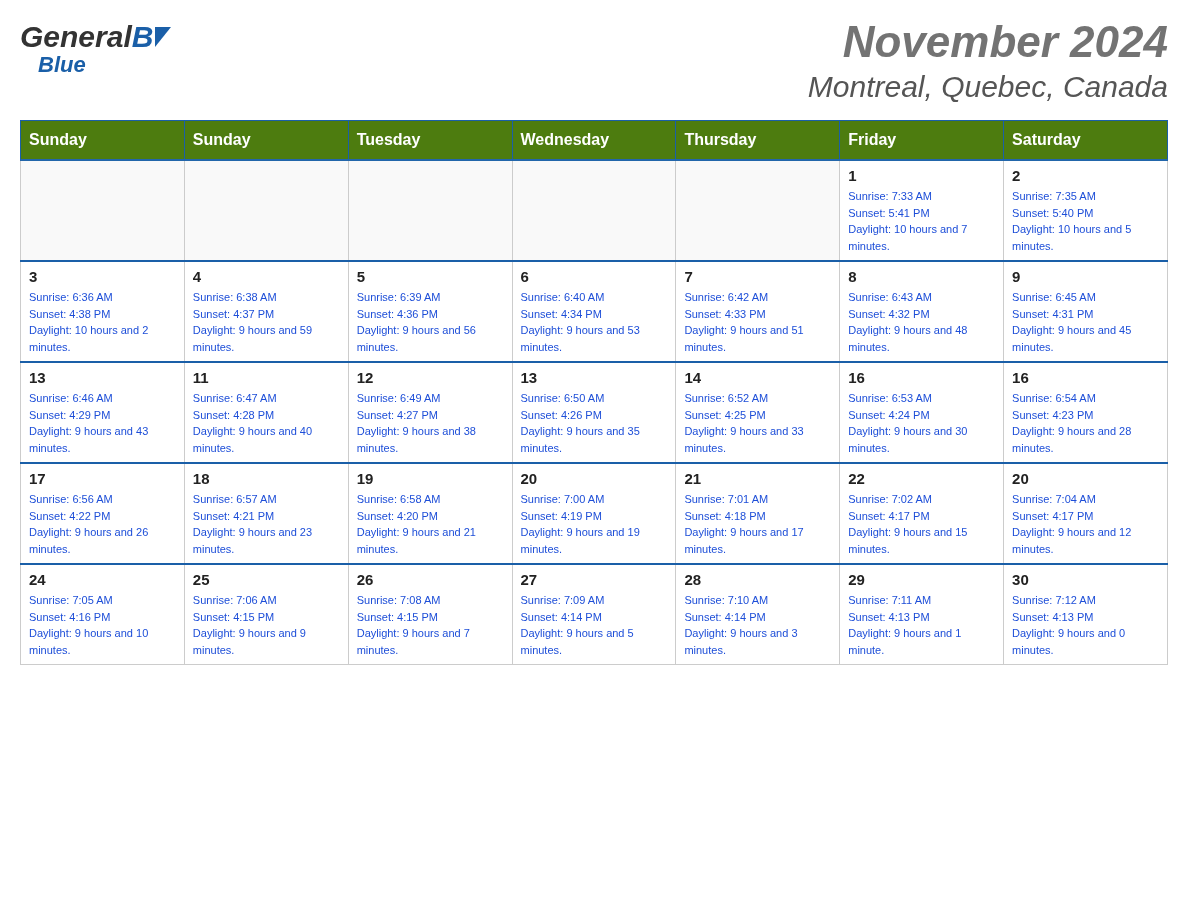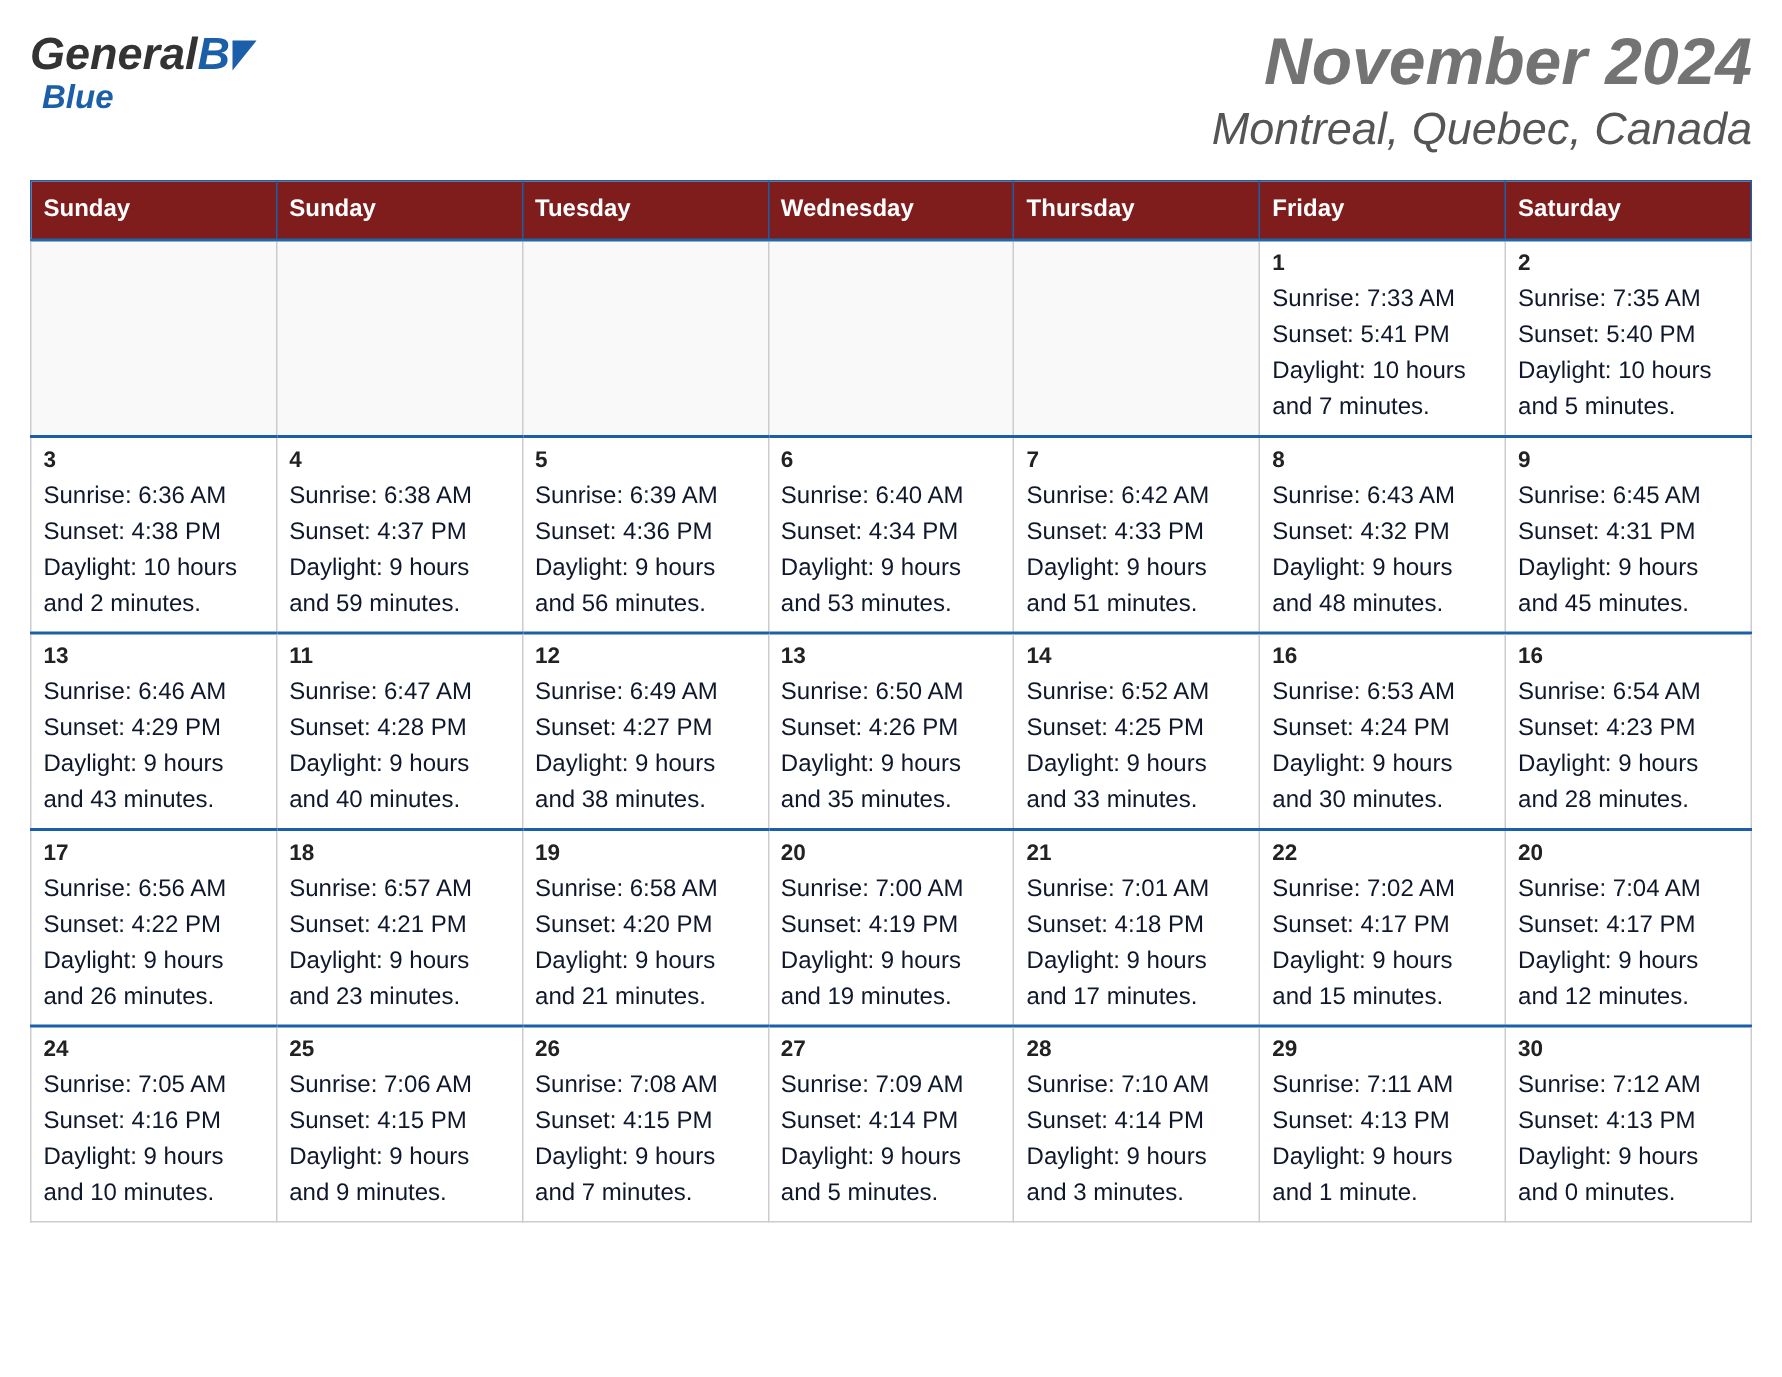--- a/index.html
+++ b/index.html
@@ -20,42 +20,42 @@
     .logo {
       display: flex;
       flex-direction: column;
       align-items: flex-start;
     }
     .logo-blue {
       font-size: 22px;
       font-weight: bold;
       color: #1a5fa8;
       margin-top: -2px;
-      margin-left: 8px;
+      margin-left: 18px;
     }
     .title-area {
       text-align: right;
     }
     .month-title {
       font-size: 44px;
       font-weight: bold;
       color: #737373;
       line-height: 1;
     }
     .location {
       font-size: 30px;
       color: #555;
       margin-top: 6px;
     }
     .calendar {
       width: 100%;
       border-collapse: collapse;
     }
     .calendar th {
-      background-color: #7f1d1d;
+      background-color: #4d7c0f;
       color: #fff;
       font-size: 16px;
       font-weight: bold;
       padding: 10px 8px;
       text-align: left;
       border: 1px solid #1a5fa8;
     }
     .calendar td {
       vertical-align: top;
       padding: 6px 8px;
@@ -69,22 +69,22 @@
     .calendar td.empty {
       background: #f9f9f9;
     }
     .day-number {
       font-size: 15px;
       font-weight: bold;
       color: #222;
       margin-bottom: 4px;
     }
     .day-info {
-      font-size: 16px;
-      color: #0f172a;
+      font-size: 11px;
+      color: #1d4ed8;
       line-height: 1.5;
     }
     .calendar tr td {
       border-top: 2px solid #1a5fa8;
     }
     .calendar tbody tr:first-child td {
       border-top: none;
     }
     
     .calendar tbody tr {

